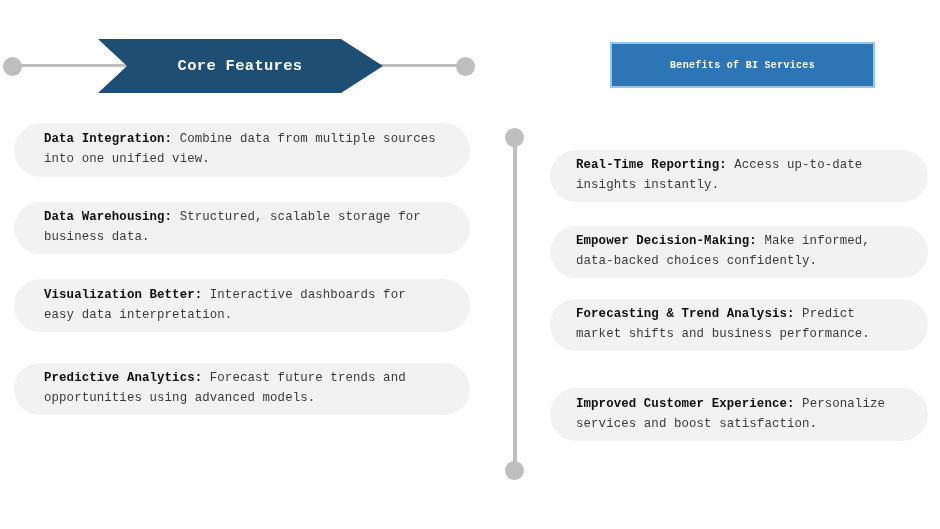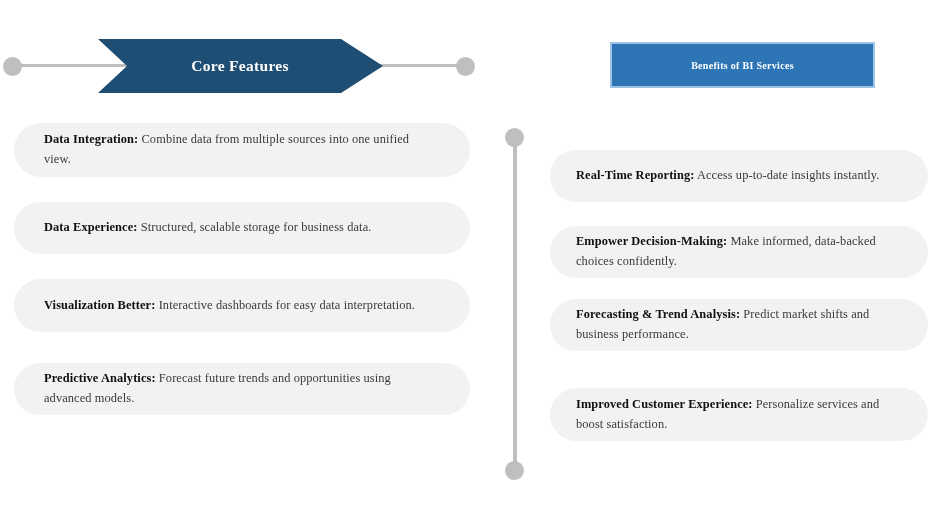--- a/index.html
+++ b/index.html
@@ -1,18 +1,18 @@
 <!DOCTYPE html>
 <html><head>
 <meta charset="utf-8">
 <style>
   html,body{margin:0;padding:0;background:#fff;}
   .stage{
     position:relative;width:940px;height:529px;background:#ffffff;overflow:hidden;
-    font-family:Liberation Serif, serif;
+    font-family:Liberation Mono, monospace;
     border-radius:30px;
   }
   
   .hline{position:absolute;left:12px;top:64px;width:454px;height:3px;background:#BFBFBF;}
   .vline{position:absolute;left:513px;top:137px;width:4px;height:333px;background:#BFBFBF;}
   .dot{position:absolute;width:19px;height:19px;border-radius:50%;background:#BFBFBF;}
   .dot.l{left:3px;top:57px;}
   .dot.r{left:456px;top:57px;}
   .dot.t{left:505px;top:128px;}
   .dot.b{left:505px;top:461px;}
@@ -65,21 +65,21 @@
   <div class="benefits-banner">Benefits of BI Services</div>
 
   <div class="vline"></div>
   <div class="dot t"></div>
   <div class="dot b"></div>
 
   <div class="pill left lp1">
     <p><b>Data Integration:</b> <span>Combine data from multiple sources into one unified view.</span></p>
   </div>
   <div class="pill left lp2">
-    <p><b>Data Experience:</b> <span>Structured, scalable storage for business data.</span></p>
+    <p><b>Data Warehousing:</b> <span>Structured, scalable storage for business data.</span></p>
   </div>
   <div class="pill left lp3">
     <p><b>Visualization Better:</b> <span>Interactive dashboards for easy data interpretation.</span></p>
   </div>
   <div class="pill left lp4">
     <p><b>Predictive Analytics:</b> <span>Forecast future trends and opportunities using advanced models.</span></p>
   </div>
 
   <div class="pill right rp1">
     <p><b>Real-Time Reporting:</b> <span>Access up-to-date insights instantly.</span></p>

